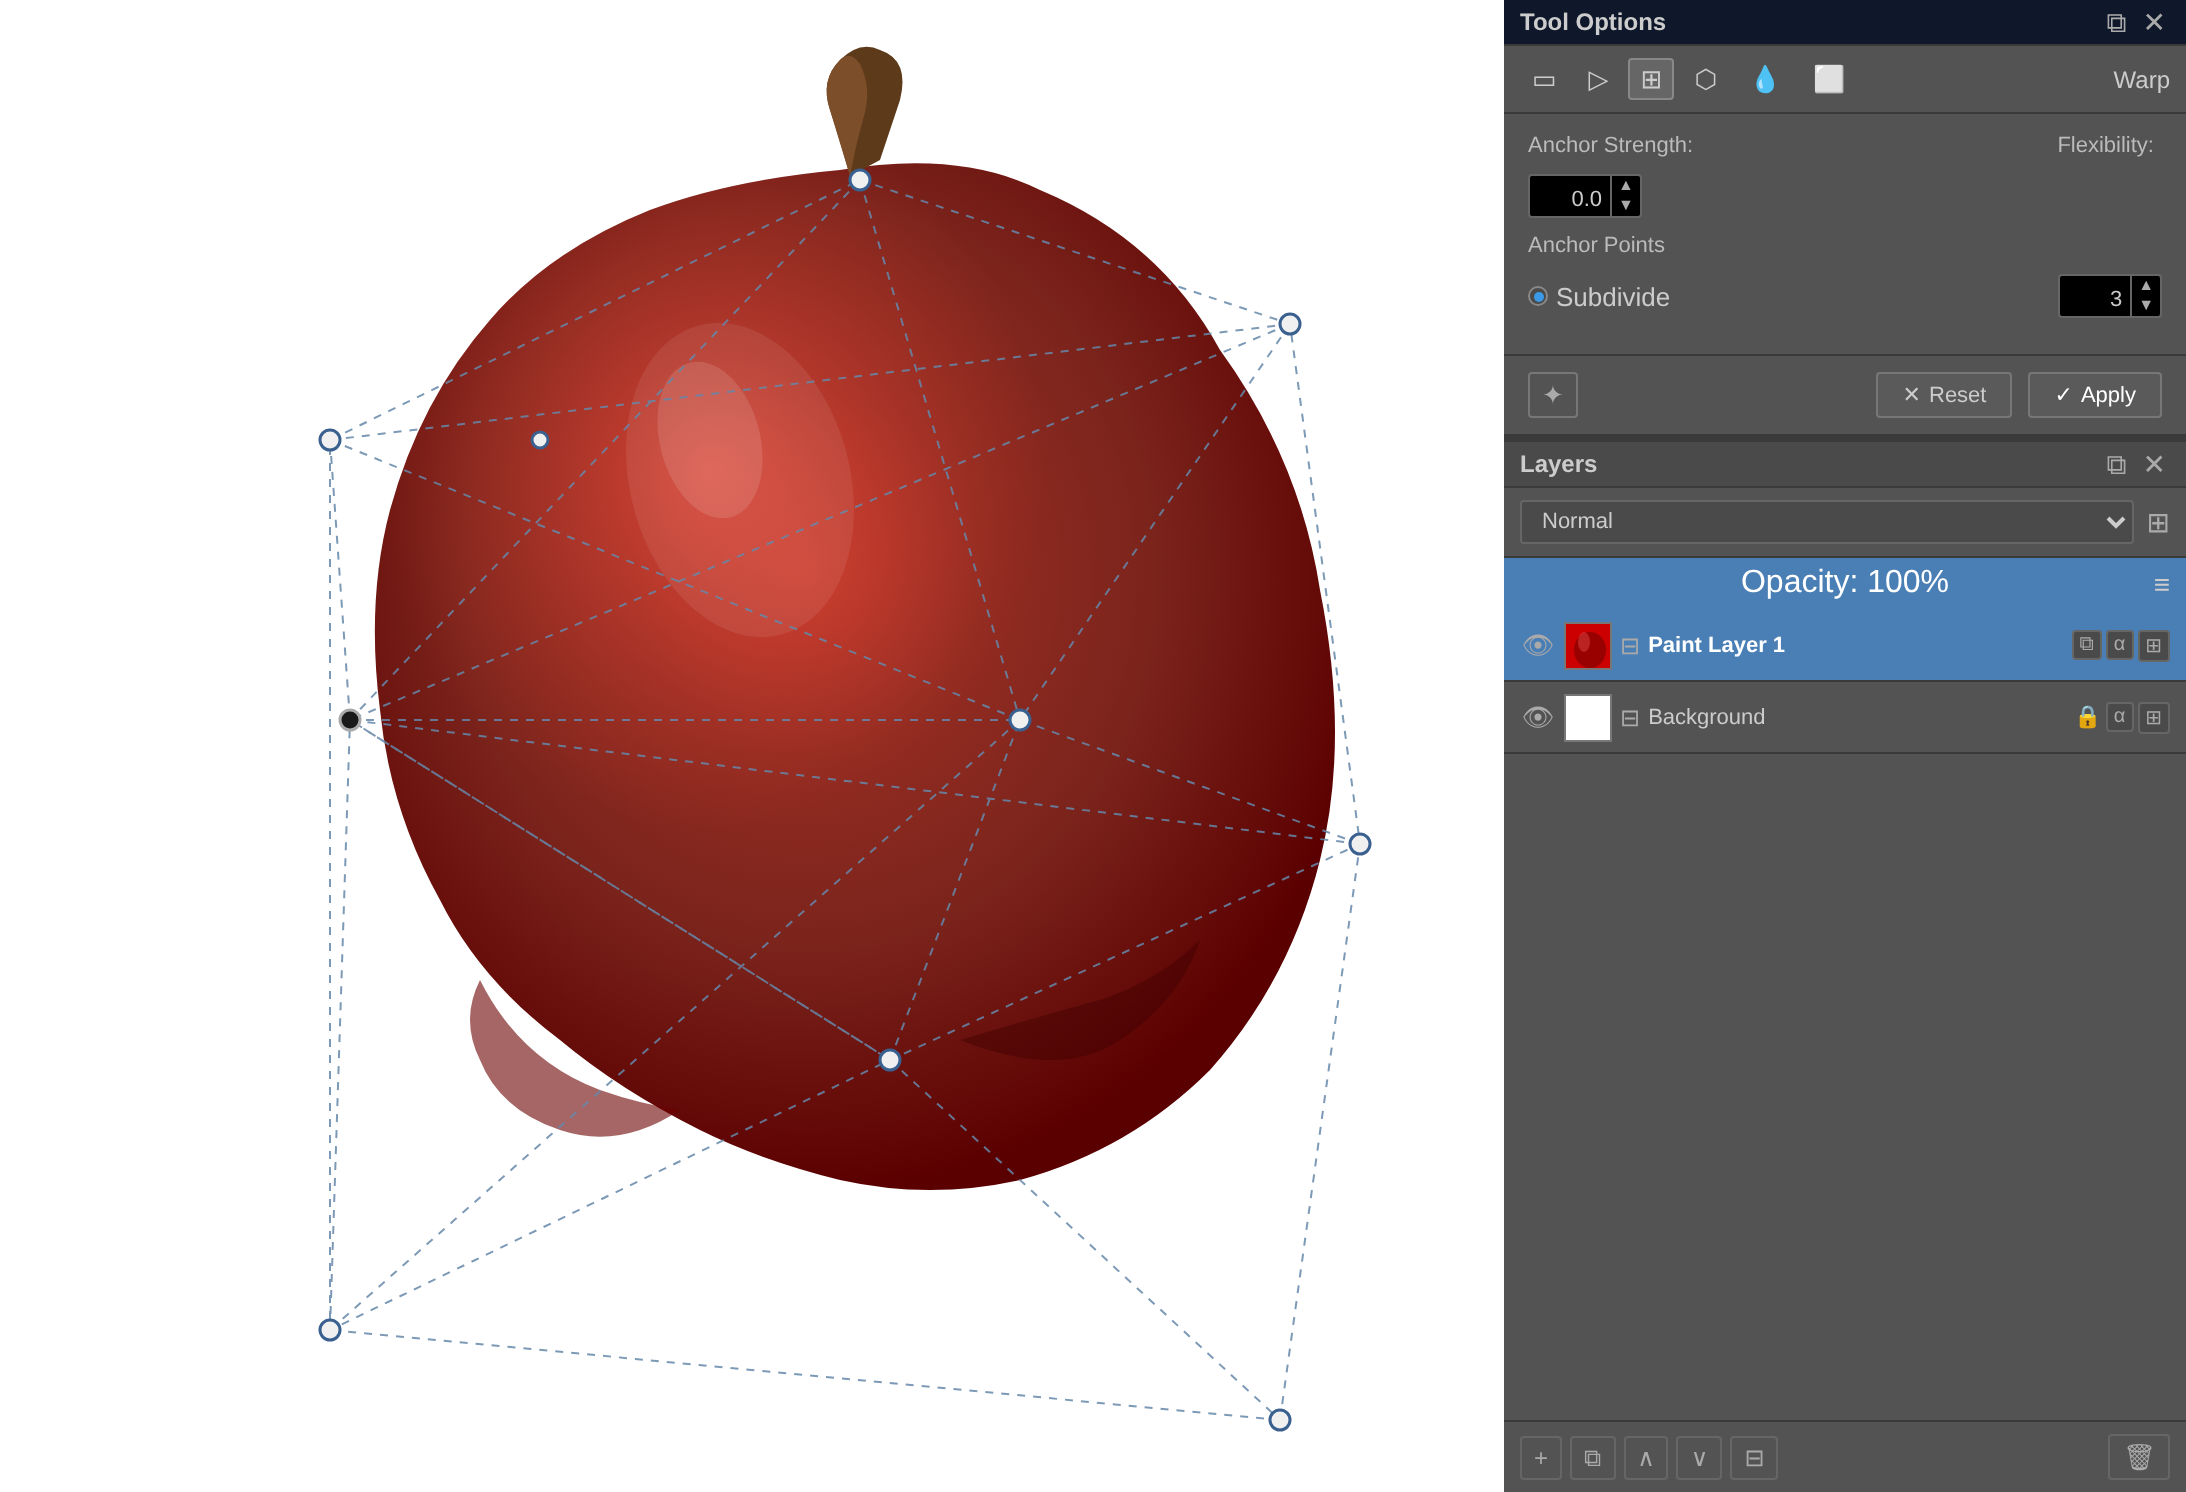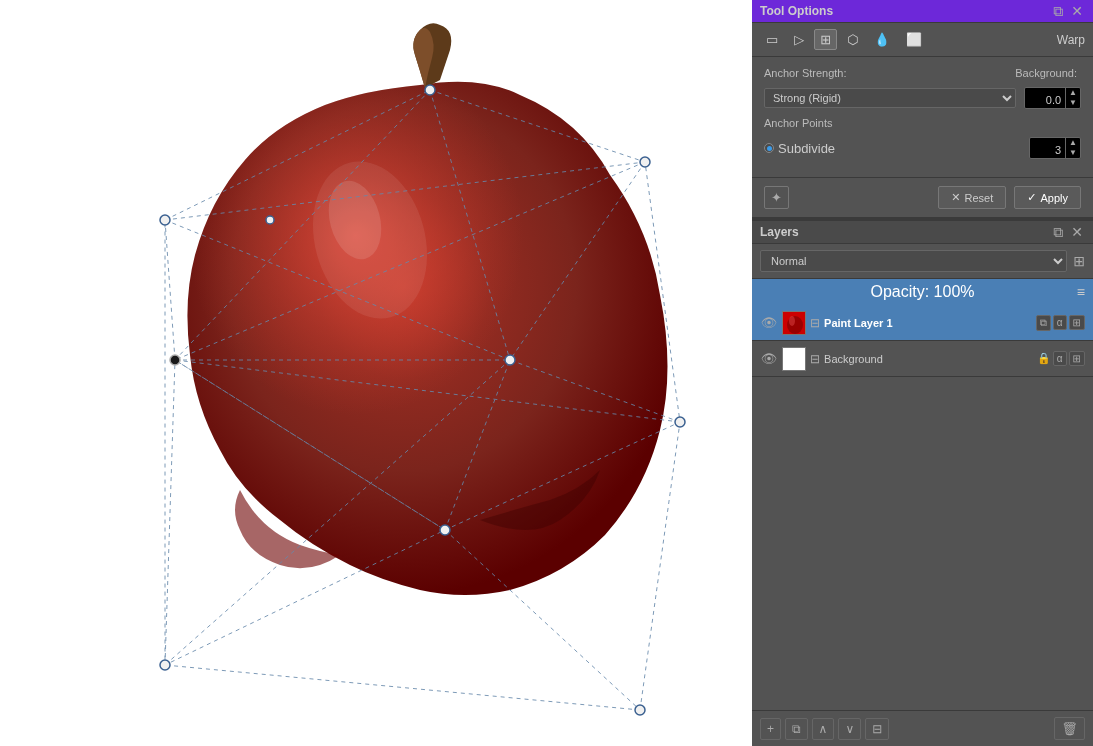--- a/index.html
+++ b/index.html
@@ -45,21 +45,21 @@
     #tool-options {
       background: #535353;
       border-bottom: 2px solid #3a3a3a;
       flex-shrink: 0;
     }
     #tool-options-header {
       display: flex;
       align-items: center;
       justify-content: space-between;
       padding: 4px 8px;
-      background: #6d28d9;
+      background: #0f172a;
       border-bottom: 1px solid #3a3a3a;
     }
     #tool-options-title {
       color: #ccc;
       font-size: 12px;
       font-weight: bold;
     }
     #tool-options-header-right {
       display: flex;
       align-items: center;
@@ -534,26 +534,23 @@
       <button class="tool-icon-btn">⬡</button>
       <button class="tool-icon-btn">💧</button>
       <button class="tool-icon-btn">⬜</button>
       <span id="warp-label">Warp</span>
     </div>
 
     <div id="tool-controls">
 
       <div class="control-row">
         <span class="control-label">Anchor Strength:</span>
-        <span class="control-label" style="margin-left: auto; margin-right: 4px;">Background:</span>
+        <span class="control-label" style="margin-left: auto; margin-right: 4px;">Flexibility:</span>
       </div>
       <div class="control-row">
-        <select class="control-select">
-          <option>Strong (Rigid)</option>
-        </select>
         <div class="spinbox-wrapper">
           <input type="text" value="0.0" style="">
           <div class="spinbox-arrows">
             <button class="spinbox-arrow">▲</button>
             <button class="spinbox-arrow">▼</button>
           </div>
         </div>
       </div>
 
       <div>

